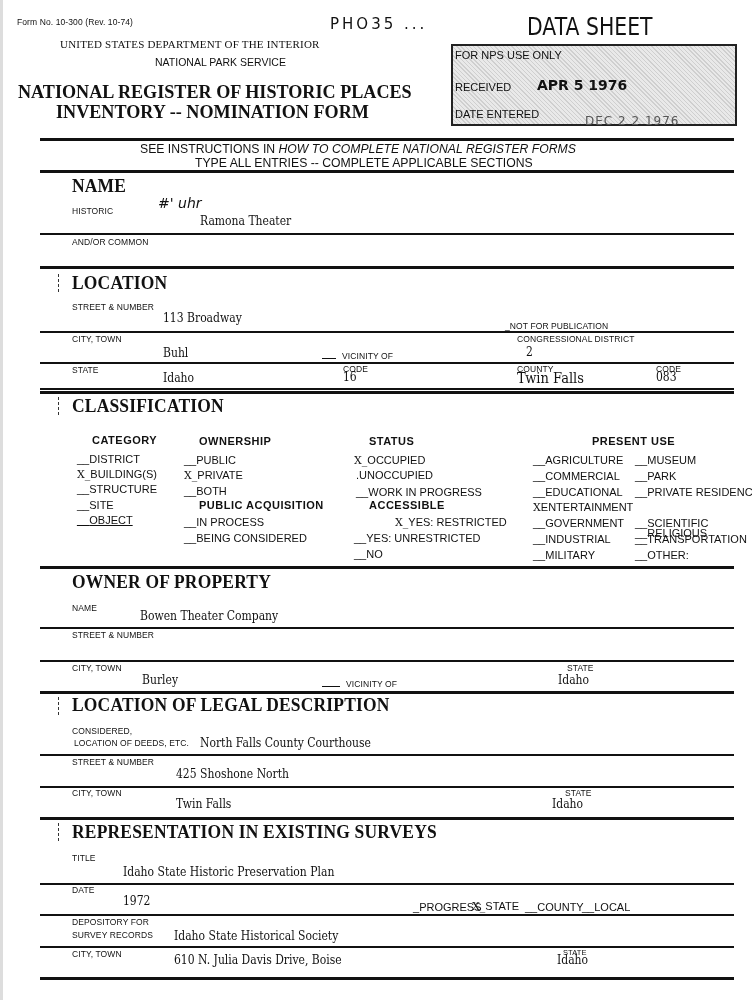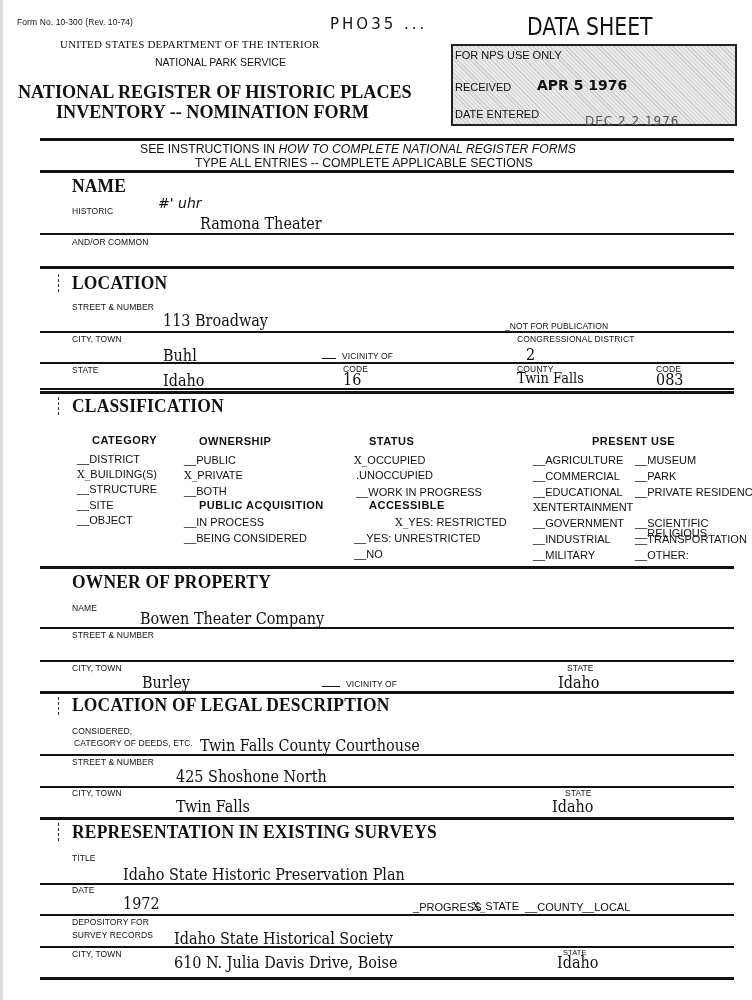--- a/index.html
+++ b/index.html
@@ -2,21 +2,21 @@
 <html><head>
 <meta charset="utf-8">
 <style>
   html, body { margin:0; padding:0; }
   body { width:752px; height:1000px; background:#fff; position:relative; overflow:hidden; color:#111; font-family:"Liberation Sans", sans-serif; }
   .abs { position:absolute; white-space:nowrap; }
   .sans { font-family:"Liberation Sans", sans-serif; }
   .serif { font-family:"Liberation Serif", serif; }
   .mono { font-family:"DejaVu Serif", serif; }
   .tiny { font-size:8.5px; font-family:"Liberation Sans", sans-serif; letter-spacing:0.1px; }
-  .val { font-family:"DejaVu Serif", serif; font-size:16px; font-stretch:condensed; transform-origin:left top; }
+  .val { font-family:"DejaVu Serif", serif; font-size:12px; font-stretch:condensed; transform-origin:left top; }
   .hrule { position:absolute; left:40px; width:694px; background:#111; }
   .thick { height:3px; }
   .thin { height:1.5px; }
   .sec-title { position:absolute; font-family:"Liberation Serif", serif; font-weight:bold; font-size:19px; letter-spacing:0.2px; transform:scaleX(0.92); transform-origin:left top; }
   .ticker { position:absolute; left:58px; width:0; border-left:1.5px dashed #333; height:18px; }
   .col-h { position:absolute; font-family:"Liberation Sans", sans-serif; font-weight:bold; font-size:11px; letter-spacing:0.5px; }
   .opt { position:absolute; font-size:11px; font-family:"Liberation Sans", sans-serif; white-space:nowrap; }
   .left-edge { position:absolute; left:0; top:0; width:3px; height:1000px; background:#ddd; }
   .nps-box { position:absolute; left:451px; top:44px; width:282px; height:78px; border:2px solid #222;
      background: repeating-linear-gradient(45deg,#cfcfcf 0 1px,#e9e9e9 1px 3px); }
@@ -86,21 +86,21 @@
 <div class="col-h" style="left:199px;top:435px;">OWNERSHIP</div>
 <div class="col-h" style="left:199px;top:499px;">PUBLIC ACQUISITION</div>
 <div class="col-h" style="left:369px;top:435px;">STATUS</div>
 <div class="col-h" style="left:369px;top:499px;">ACCESSIBLE</div>
 <div class="col-h" style="left:592px;top:435px;">PRESENT USE</div>
 
 <div class="opt" style="left:77px;top:453px;"><span>__</span><span>DISTRICT</span></div>
 <div class="opt" style="left:77px;top:468px;"><span class="mono">X_</span><span>BUILDING(S)</span></div>
 <div class="opt" style="left:77px;top:483px;"><span>__</span><span>STRUCTURE</span></div>
 <div class="opt" style="left:77px;top:499px;"><span>__</span><span>SITE</span></div>
-<div class="opt" style="left:77px;top:514px;"><span>__</span><span>OBJECT</span></div>
+<div class="opt" style="left:77px;top:514px;text-decoration:underline;"><span>__</span><span>OBJECT</span></div>
 
 <div class="opt" style="left:184px;top:454px;"><span>__</span><span>PUBLIC</span></div>
 <div class="opt" style="left:184px;top:469px;"><span class="mono">X_</span><span>PRIVATE</span></div>
 <div class="opt" style="left:184px;top:485px;"><span>__</span><span>BOTH</span></div>
 <div class="opt" style="left:184px;top:516px;"><span>__</span><span>IN PROCESS</span></div>
 <div class="opt" style="left:184px;top:532px;"><span>__</span><span>BEING CONSIDERED</span></div>
 
 <div class="opt" style="left:354px;top:454px;"><span class="mono">X_</span><span>OCCUPIED</span></div>
 <div class="opt" style="left:356px;top:469px;"><span> .</span><span>UNOCCUPIED</span></div>
 <div class="opt" style="left:356px;top:486px;"><span>__</span><span>WORK IN PROGRESS</span></div>
@@ -135,22 +135,22 @@
 <div class="abs tiny" style="left:72px;top:663px;">CITY, TOWN</div>
 <div class="abs tiny" style="left:567px;top:663px;">STATE</div>
 <div class="abs val" style="left:142px;top:673px;">Burley</div>
 <div class="abs tiny" style="left:322px;top:679px;"><span style="display:inline-block;width:18px;border-bottom:1.5px solid #111;margin-right:6px;"></span><span>VICINITY OF</span></div>
 <div class="abs val" style="left:558px;top:673px;">Idaho</div>
 <div class="hrule thick" style="top:691px;"></div>
 
 <div class="ticker" style="top:697px;"></div>
 <div class="sec-title" style="left:72px;top:694px;">LOCATION OF LEGAL DESCRIPTION</div>
 <div class="abs tiny" style="left:72px;top:726px;">CONSIDERED,</div>
-<div class="abs tiny" style="left:74px;top:738px;">CATEGORY OF DEEDS, ETC.</div>
-<div class="abs val" style="left:200px;top:736px;">Twin Falls County Courthouse</div>
+<div class="abs tiny" style="left:74px;top:738px;">LOCATION OF DEEDS, ETC.</div>
+<div class="abs val" style="left:200px;top:736px;">North Falls County Courthouse</div>
 <div class="hrule thin" style="top:754px;"></div>
 <div class="abs tiny" style="left:72px;top:757px;">STREET &amp; NUMBER</div>
 <div class="abs val" style="left:176px;top:767px;text-align:center;">425 Shoshone North</div>
 <div class="hrule thin" style="top:786px;"></div>
 <div class="abs tiny" style="left:72px;top:788px;">CITY, TOWN</div>
 <div class="abs tiny" style="left:565px;top:788px;">STATE</div>
 <div class="abs val" style="left:176px;top:797px;">Twin Falls</div>
 <div class="abs val" style="left:552px;top:797px;">Idaho</div>
 <div class="hrule thick" style="top:817px;"></div>
 

